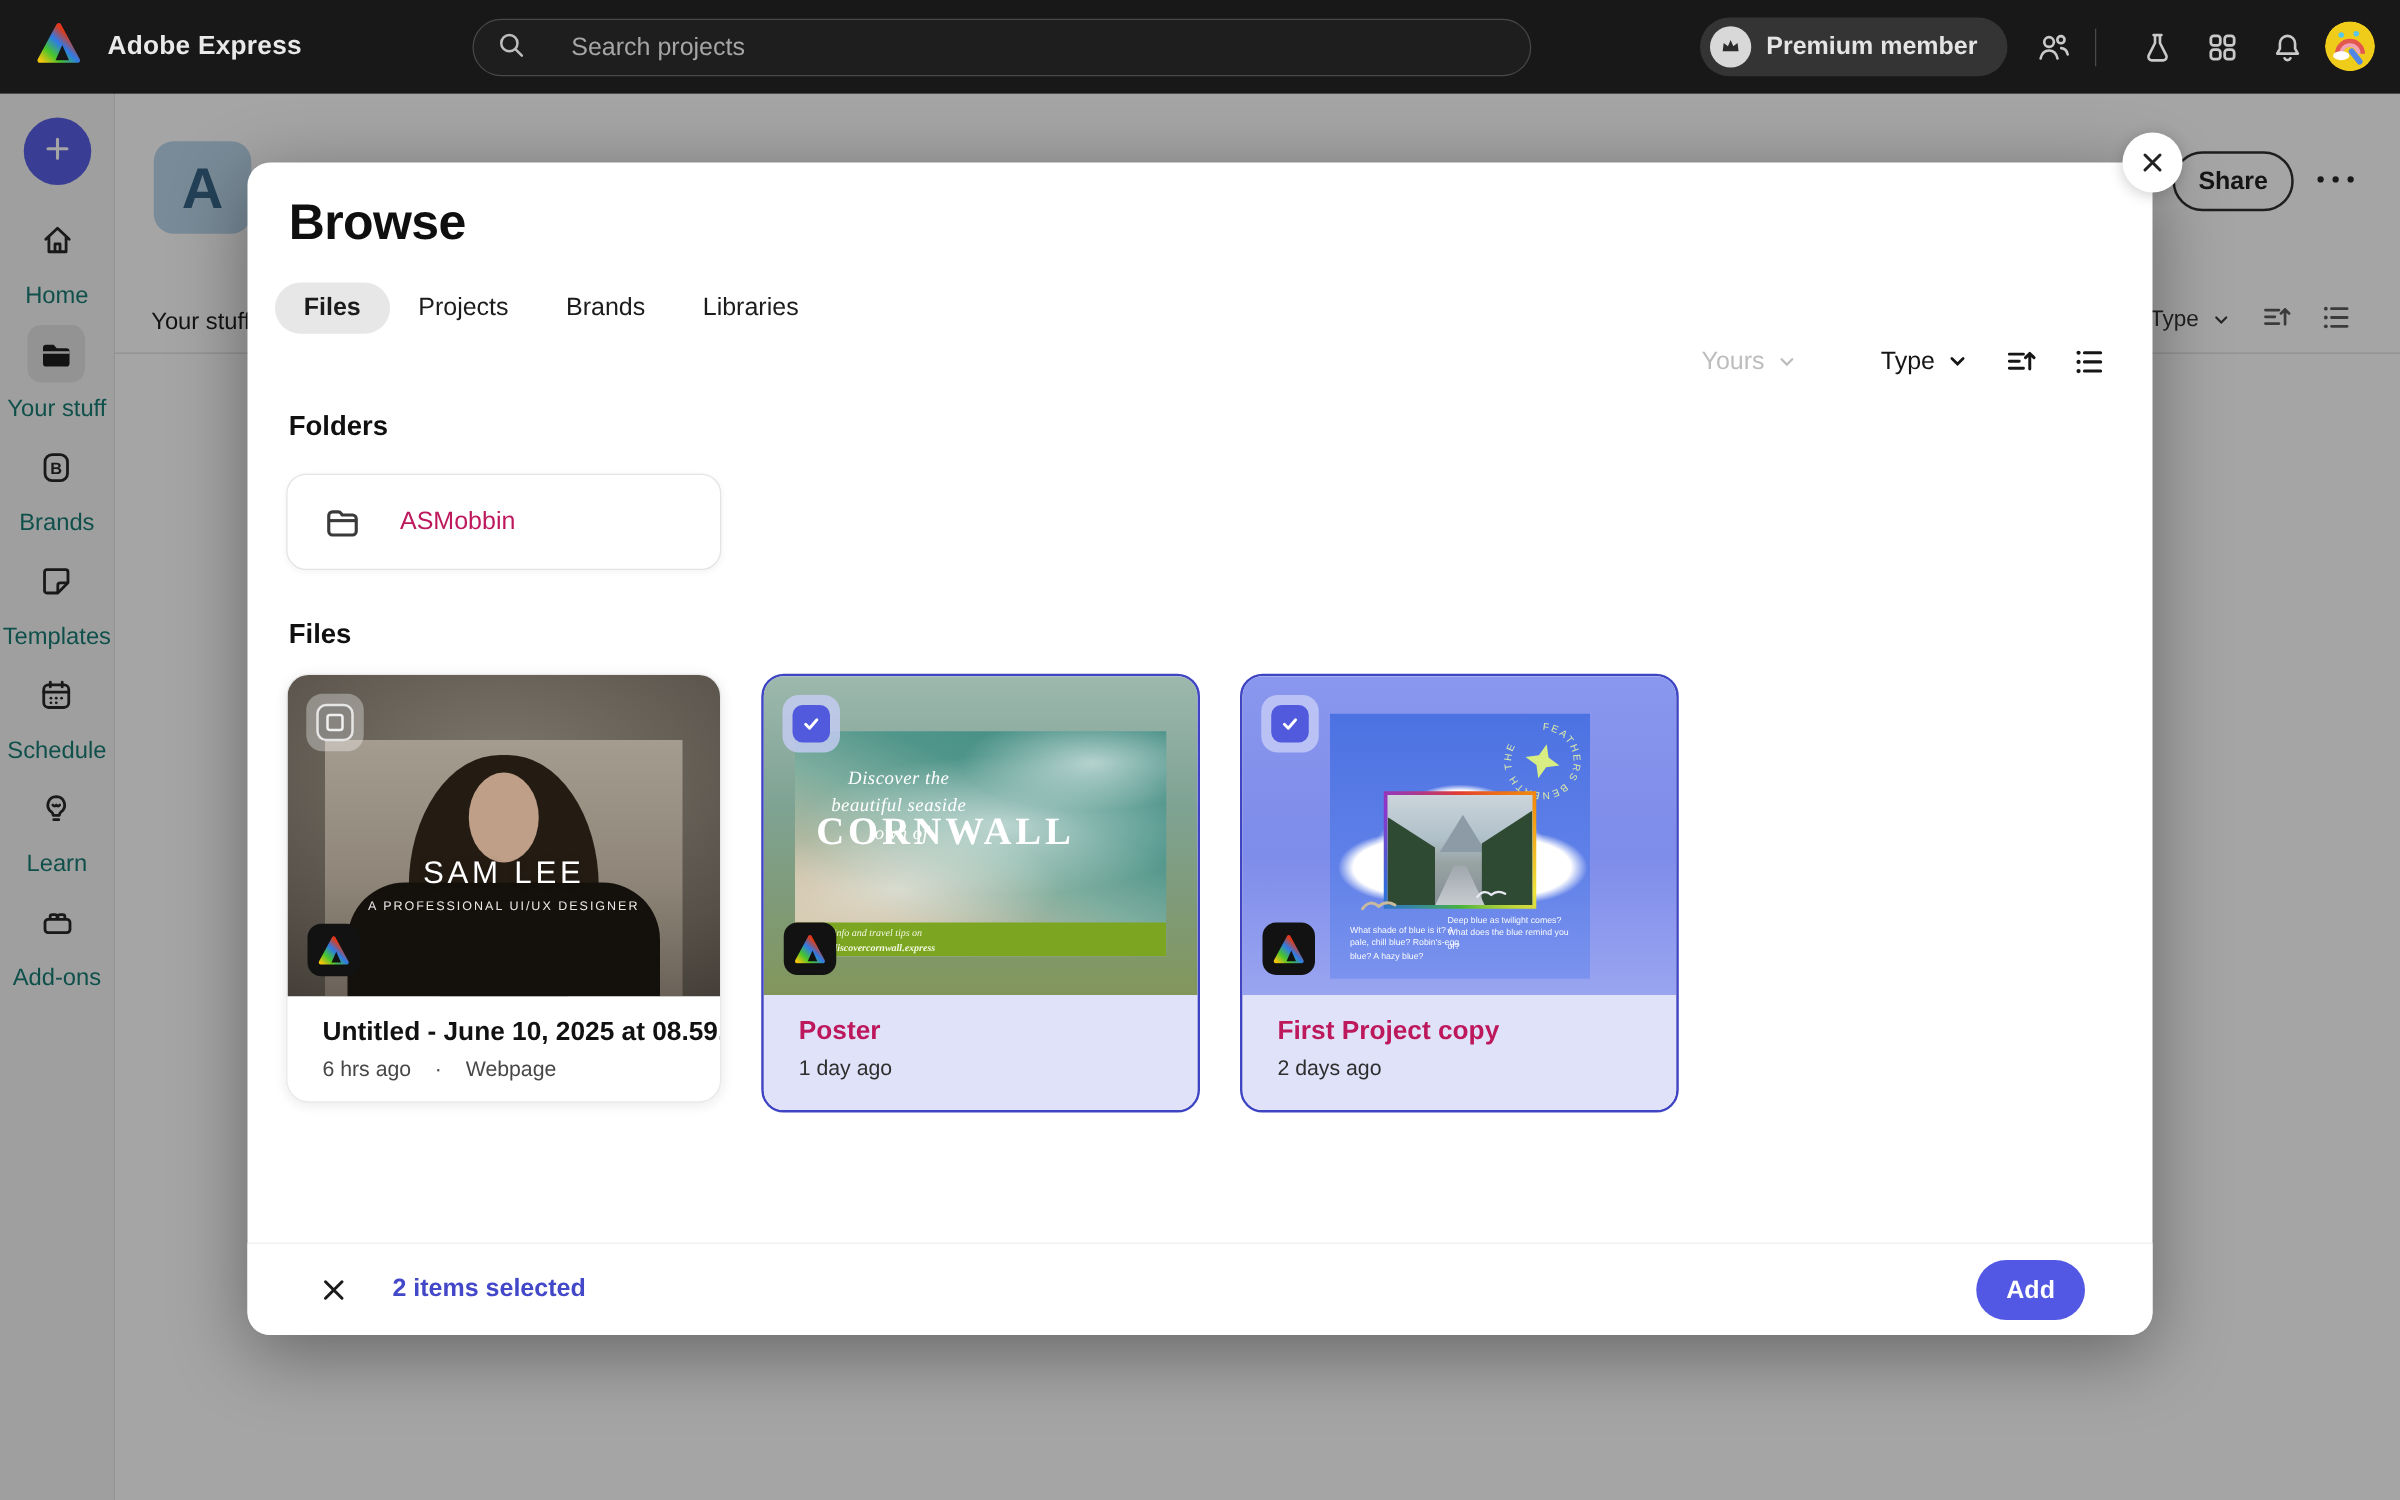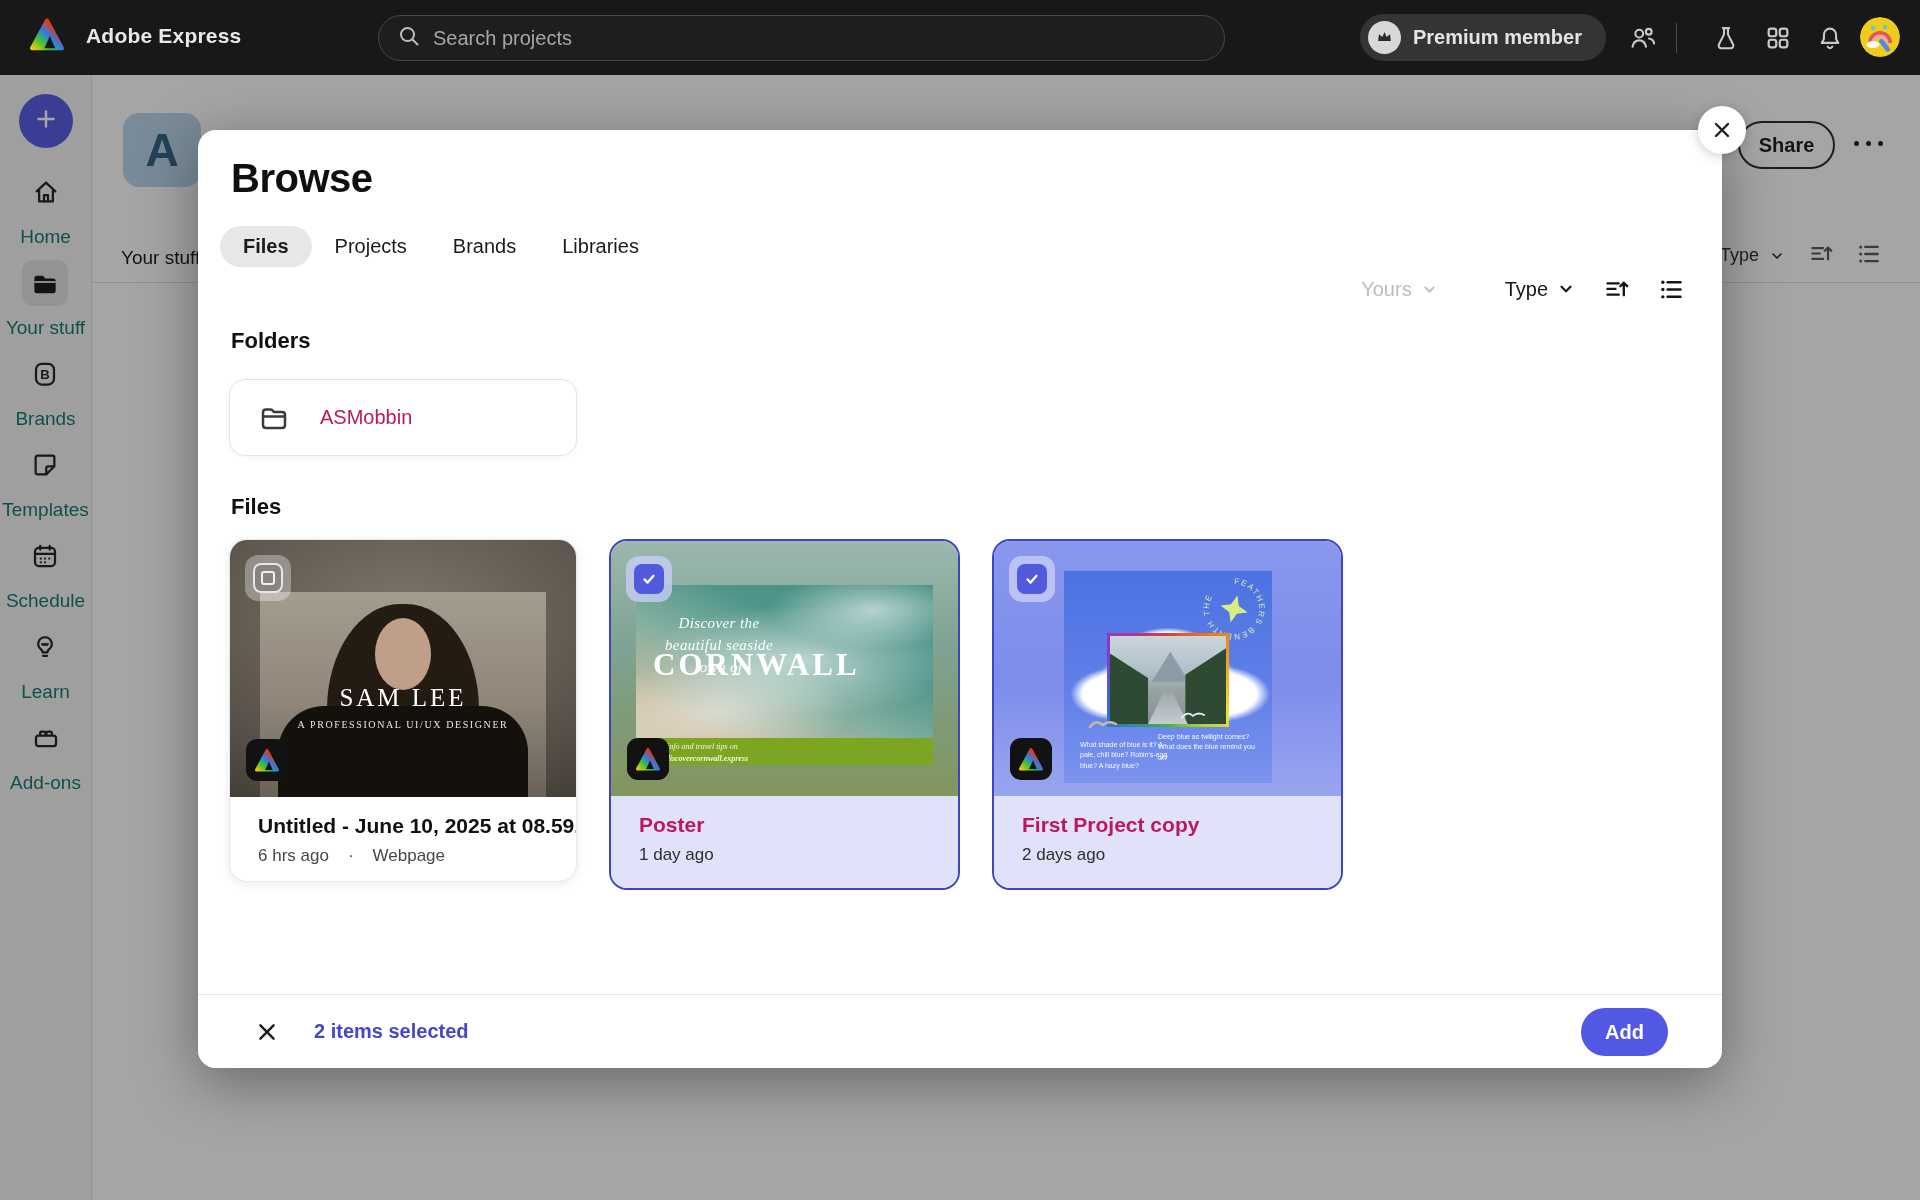--- a/index.html
+++ b/index.html
@@ -5,21 +5,21 @@
   * { box-sizing: border-box; margin: 0; padding: 0; }
   body { font-family: "Liberation Sans", sans-serif; background:#444; }
   .screen { position:relative; width:1920px; height:1200px; overflow:hidden; background:#fff; }
 
   
   .topbar { position:absolute; top:0; left:0; right:0; height:75px; background:#181818; z-index:30; }
   .brand { position:absolute; left:28px; top:17px; display:flex; align-items:center; gap:20px; }
   .app-name { color:#E9E9E9; font-size:21px; font-weight:700; letter-spacing:.2px; }
   .search { position:absolute; left:378px; top:15px; width:847px; height:46px; border-radius:24px;
             border:1.5px solid #484848; background:#1E1E1E; display:flex; align-items:center; padding:0 10px 0 18px; gap:12px; }
-  .search input { flex:1; background:transparent; border:none; outline:none; color:#ddd; font-size:20px; font-family:"Liberation Sans",sans-serif; }
+  .search input { flex:1; background:transparent; border:none; outline:none; color:#ddd; font-size:20px; font-family:"Liberation Sans",sans-serif;margin-left:24px; }
   .search input::placeholder { color:#A6A6A6; }
   .premium { position:absolute; left:1360px; top:14px; height:47px; border-radius:24px; background:#343434;
              display:flex; align-items:center; gap:12px; padding:0 24px 0 8px; }
   .crown-circle { width:33px; height:33px; border-radius:50%; background:#D8D8D8; display:flex; align-items:center; justify-content:center; }
   .premium span { color:#E4E4E4; font-size:20px; font-weight:700; }
   .top-icon { position:absolute; top:18px; width:40px; height:40px; display:flex; align-items:center; justify-content:center; }
   .top-divider { position:absolute; left:1676px; top:23px; width:1px; height:30px; background:#4A4A4A; }
   .avatar { position:absolute; left:1860px; top:17px; width:40px; height:40px; border-radius:50%; overflow:hidden; }
 
   
@@ -89,21 +89,21 @@
   .cb.unchecked .box i { width:14px; height:14px; border:2px solid #F0F0F0; border-radius:3px; display:block; }
   .cb.checked { background:rgba(199,205,246,.8); }
   .cb.checked .box { width:30px; height:30px; border-radius:8px; background:#5159DC; display:flex; align-items:center; justify-content:center; }
 
   .express-tile { position:absolute; left:16px; bottom:16px; width:42px; height:42px; border-radius:11px; background:#121212;
                   display:flex; align-items:center; justify-content:center; }
 
   
   .thumb1 { background:radial-gradient(130% 110% at 50% 30%, #7d766c 0%, #554f47 55%, #2c2823 100%); }
   .shot1 { position:absolute; left:30px; right:30px; top:52px; height:205px;
-           background:linear-gradient(180deg,#a59c90 0%, #8f8679 55%, #6a6258 100%); overflow:hidden;font-family:Liberation Serif, serif; }
+           background:linear-gradient(180deg,#a59c90 0%, #8f8679 55%, #6a6258 100%); overflow:hidden; }
   .w-hair { position:absolute; left:50%; top:12px; transform:translateX(-50%); width:152px; height:220px; border-radius:48%; background:#241c13; }
   .w-face { position:absolute; left:50%; top:26px; transform:translateX(-50%); width:56px; height:72px; border-radius:50%; background:#bf9f88; }
   .w-body { position:absolute; left:50%; bottom:-34px; transform:translateX(-50%); width:250px; height:125px; border-radius:46px 46px 0 0; background:#14110d; }
   .shot1-text { position:absolute; left:0; right:0; top:92px; text-align:center; color:#fff; }
   .shot1-name { font-size:25px; font-weight:400; letter-spacing:3px; text-shadow:0 0 6px rgba(0,0,0,.25); }
   .shot1-sub { margin-top:7px; font-size:10px; letter-spacing:1.6px; color:#e8e8e8; }
 
   
   .thumb2 { background:linear-gradient(180deg,#9db8ad 0%, #7fa394 40%, #7f9a77 72%, #82965c 100%); }
   .shot2 { position:absolute; left:25px; right:25px; top:44px; height:180px; overflow:hidden;

